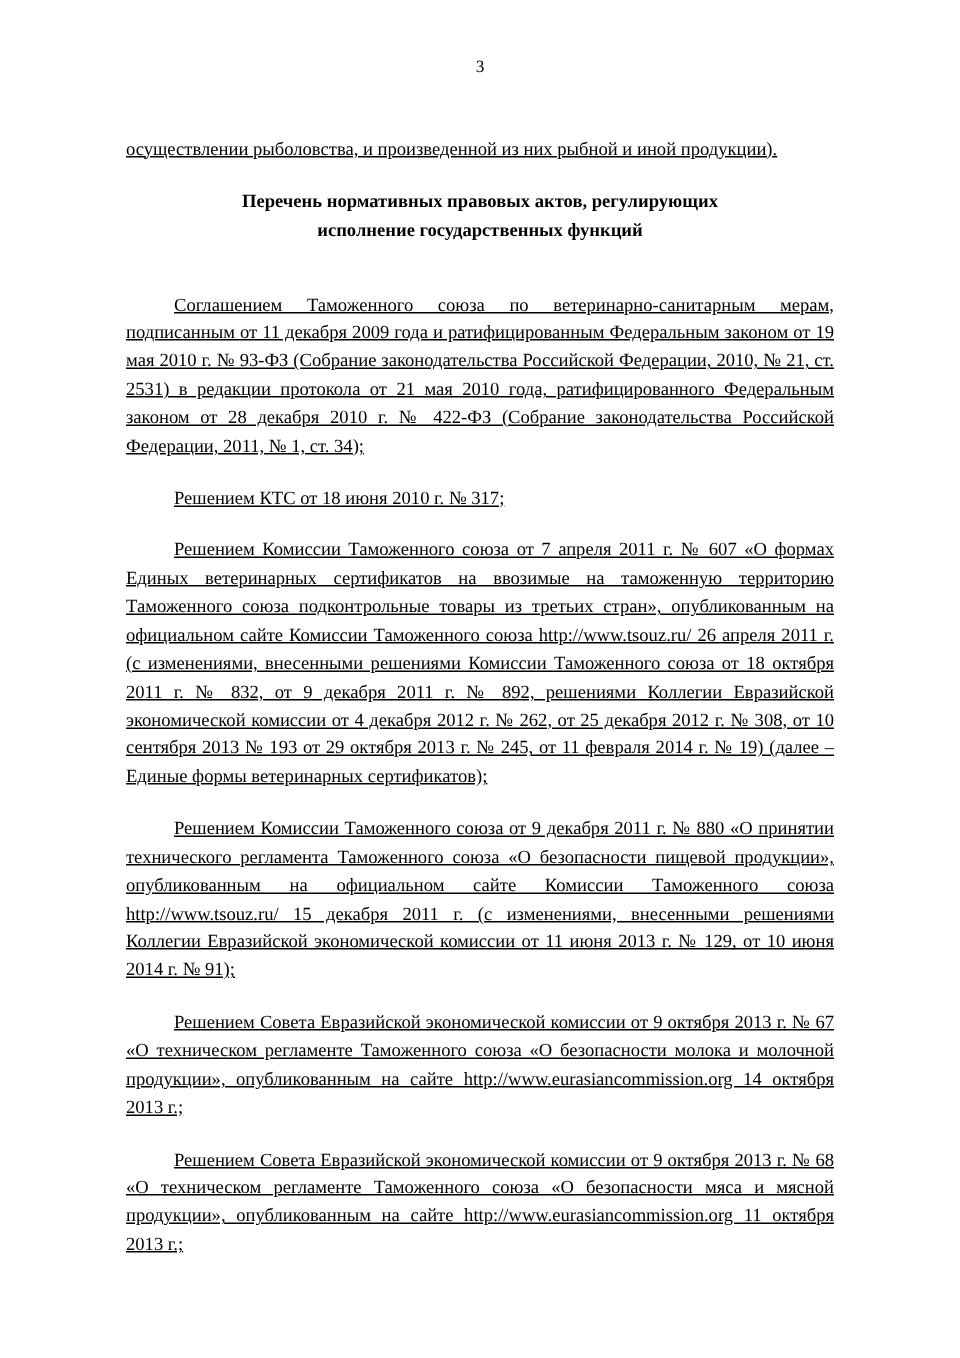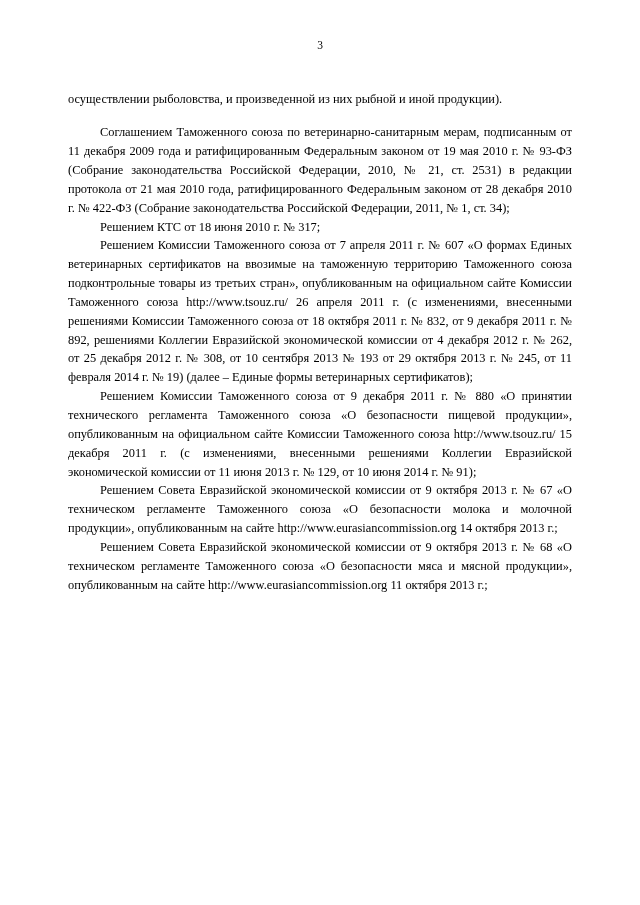--- a/index.html
+++ b/index.html
@@ -29,22 +29,23 @@
     line-height: 1;
   }
   .doc-body {
     font-size: 12.4px;
     line-height: 1.52;
     text-align: justify;
     text-justify: inter-word;
     hyphens: none;
   }
   .para {
-    margin: 0;
+    margin: 16px;
     text-indent: 0;
+    text-decoration: underline;
   }
   .para.indent {
     text-indent: 32px;
   }
   .heading {
     text-align: center;
     font-weight: bold;
     margin: 17px 0 0 0;
     line-height: 1.5;
     font-size: 12.4px;
@@ -63,20 +64,24 @@
 <body>
 
 <div class="page">
 
   <div class="page-number">3</div>
 
   <div class="doc-body">
 
     <p class="para">осуществлении рыболовства, и произведенной из них рыбной и иной продукции).</p>
 
+    <div class="heading">
+      <span class="heading-line">Перечень нормативных правовых актов, регулирующих</span>
+      <span class="heading-line second">исполнение государственных функций</span>
+    </div>
 
     <div class="spacer-small"></div>
 
 
 
     <p class="para indent">Соглашением Таможенного союза по ветеринарно-санитарным мерам, подписанным от 11 декабря 2009 года и ратифицированным Федеральным законом от 19 мая 2010 г. № 93-ФЗ (Собрание законодательства Российской Федерации, 2010, № 21, ст. 2531) в редакции протокола от 21 мая 2010 года, ратифицированного Федеральным законом от 28 декабря 2010 г. № 422-ФЗ (Собрание законодательства Российской Федерации, 2011, № 1, ст. 34);</p>
 
     <p class="para indent">Решением КТС от 18 июня 2010 г. № 317;</p>
 
     <p class="para indent">Решением Комиссии Таможенного союза от 7 апреля 2011 г. № 607 «О формах Единых ветеринарных сертификатов на ввозимые на таможенную территорию Таможенного союза подконтрольные товары из третьих стран», опубликованным на официальном сайте Комиссии Таможенного союза http://www.tsouz.ru/ 26 апреля 2011 г. (с изменениями, внесенными решениями Комиссии Таможенного союза от 18 октября 2011 г. № 832, от 9 декабря 2011 г. № 892, решениями Коллегии Евразийской экономической комиссии от 4 декабря 2012 г. № 262, от 25 декабря 2012 г. № 308, от 10 сентября 2013 № 193 от 29 октября 2013 г. № 245, от 11 февраля 2014 г. № 19) (далее – Единые формы ветеринарных сертификатов);</p>

